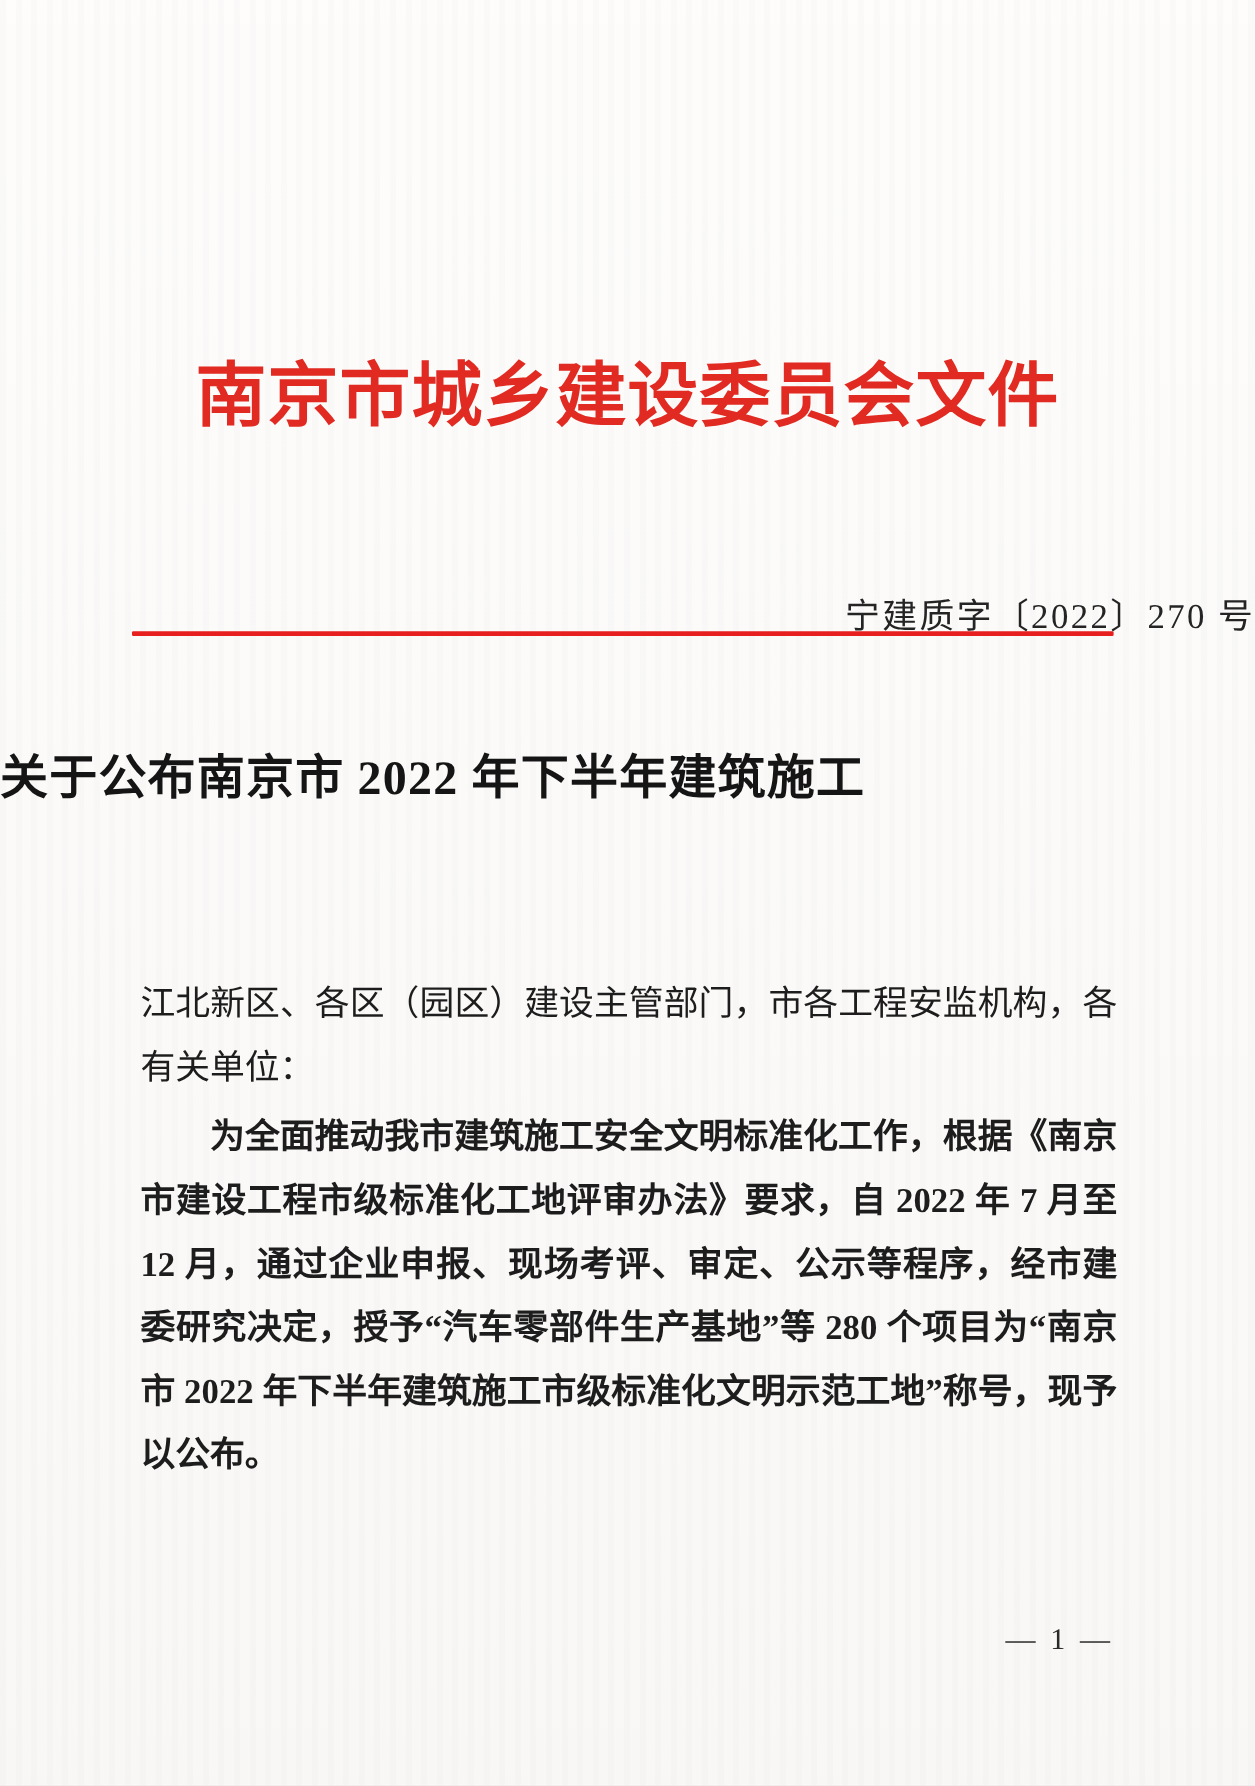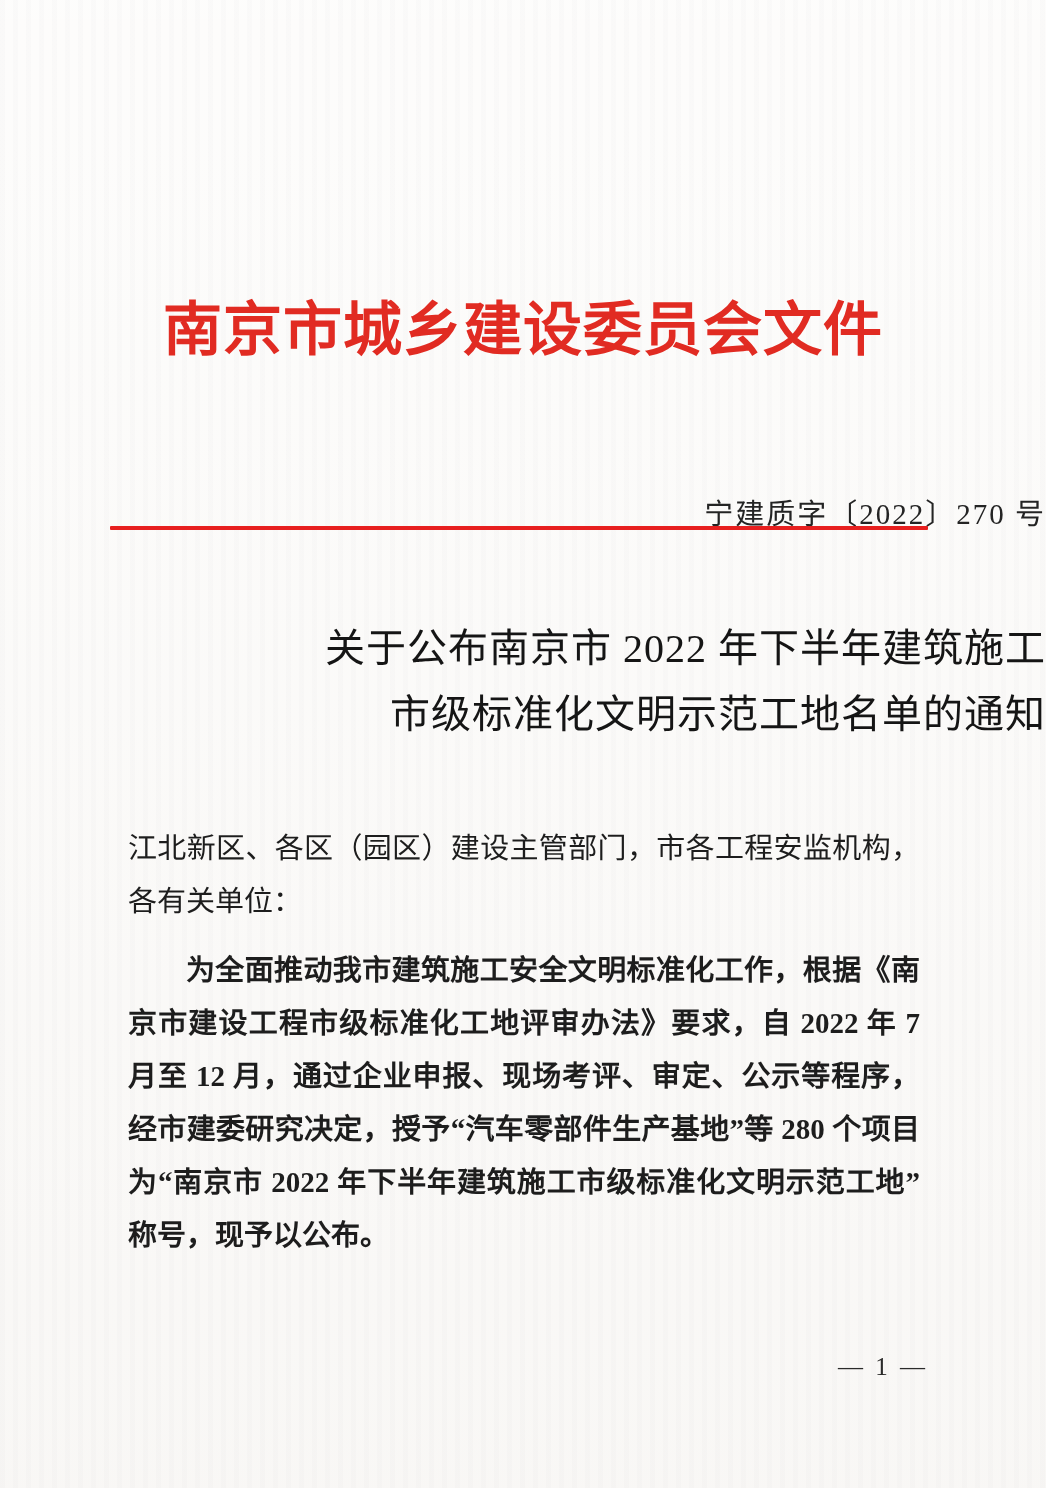--- a/index.html
+++ b/index.html
@@ -50,39 +50,39 @@
     width: 818px;
     height: 4px;
     background: #e71f1f;
     border-radius: 1px;
   }
   .doc-title {
     position: absolute;
     top: 616px;
     left: 0;
     width: 100%;
-    text-align: right;
-    font-weight: normal;
+    text-align: left;
+    font-weight: bold;
     font-size: 40px;
     line-height: 66px;
     color: #151515;
     letter-spacing: 1px;
   }
   .doc-body {
     position: absolute;
     top: 806px;
     left: 112px;
     width: 824px;
     font-size: 29px;
     line-height: 53px;
     color: #1d1d1d;
     text-align: justify;
   }
   .doc-body p {
-    margin: 16px;
+    margin: 5px;
     padding: 0;
   }
   .doc-body p.indent {
     text-indent: 2em;
     font-weight: bold;
   }
   .page-number {
     position: absolute;
     top: 1352px;
     right: 118px;
@@ -99,21 +99,20 @@
 <div class="page">
 
   <div class="agency-header" style="color: rgb(225, 43, 34);">南京市城乡建设委员会文件</div>
 
   <div class="doc-number">宁建质字〔2022〕270 号</div>
 
   <div class="red-rule" style="background: rgb(231, 31, 31);"></div>
 
   <div class="doc-title">
     <div>关于公布南京市 2022 年下半年建筑施工</div>
-    <div>市级标准化文明示范工地名单的通知</div>
   </div>
 
   <div class="doc-body">
     <p>江北新区、各区（园区）建设主管部门，市各工程安监机构，各有关单位：</p>
     <p class="indent">为全面推动我市建筑施工安全文明标准化工作，根据《南京市建设工程市级标准化工地评审办法》要求，自 2022 年 7 月至 12 月，通过企业申报、现场考评、审定、公示等程序，经市建委研究决定，授予“汽车零部件生产基地”等 280 个项目为“南京市 2022 年下半年建筑施工市级标准化文明示范工地”称号，现予以公布。</p>
   </div>
 
   <div class="page-number">— 1 —</div>
 
 </div>

